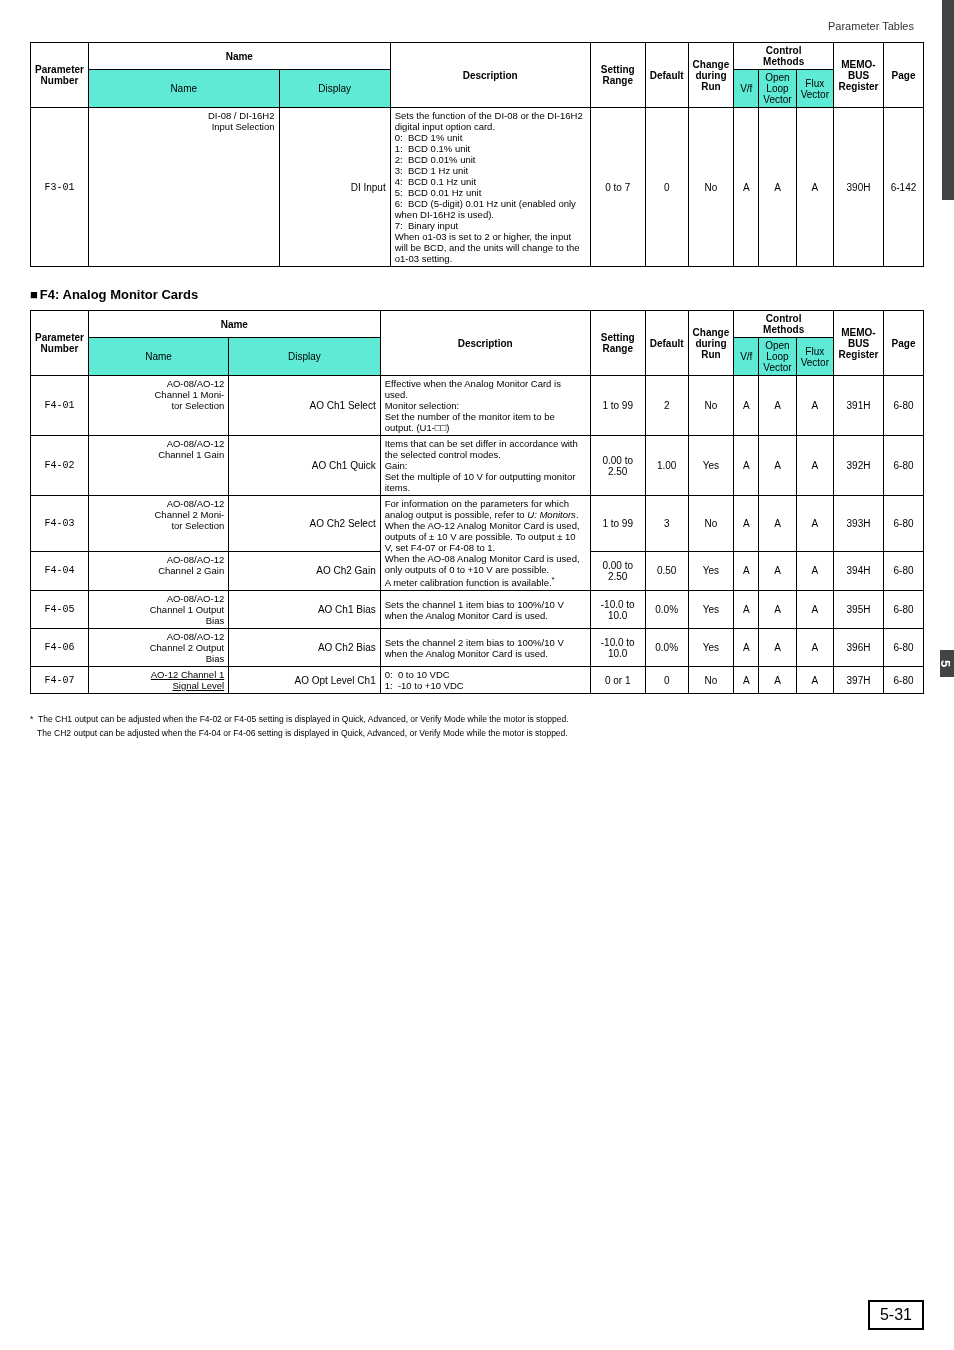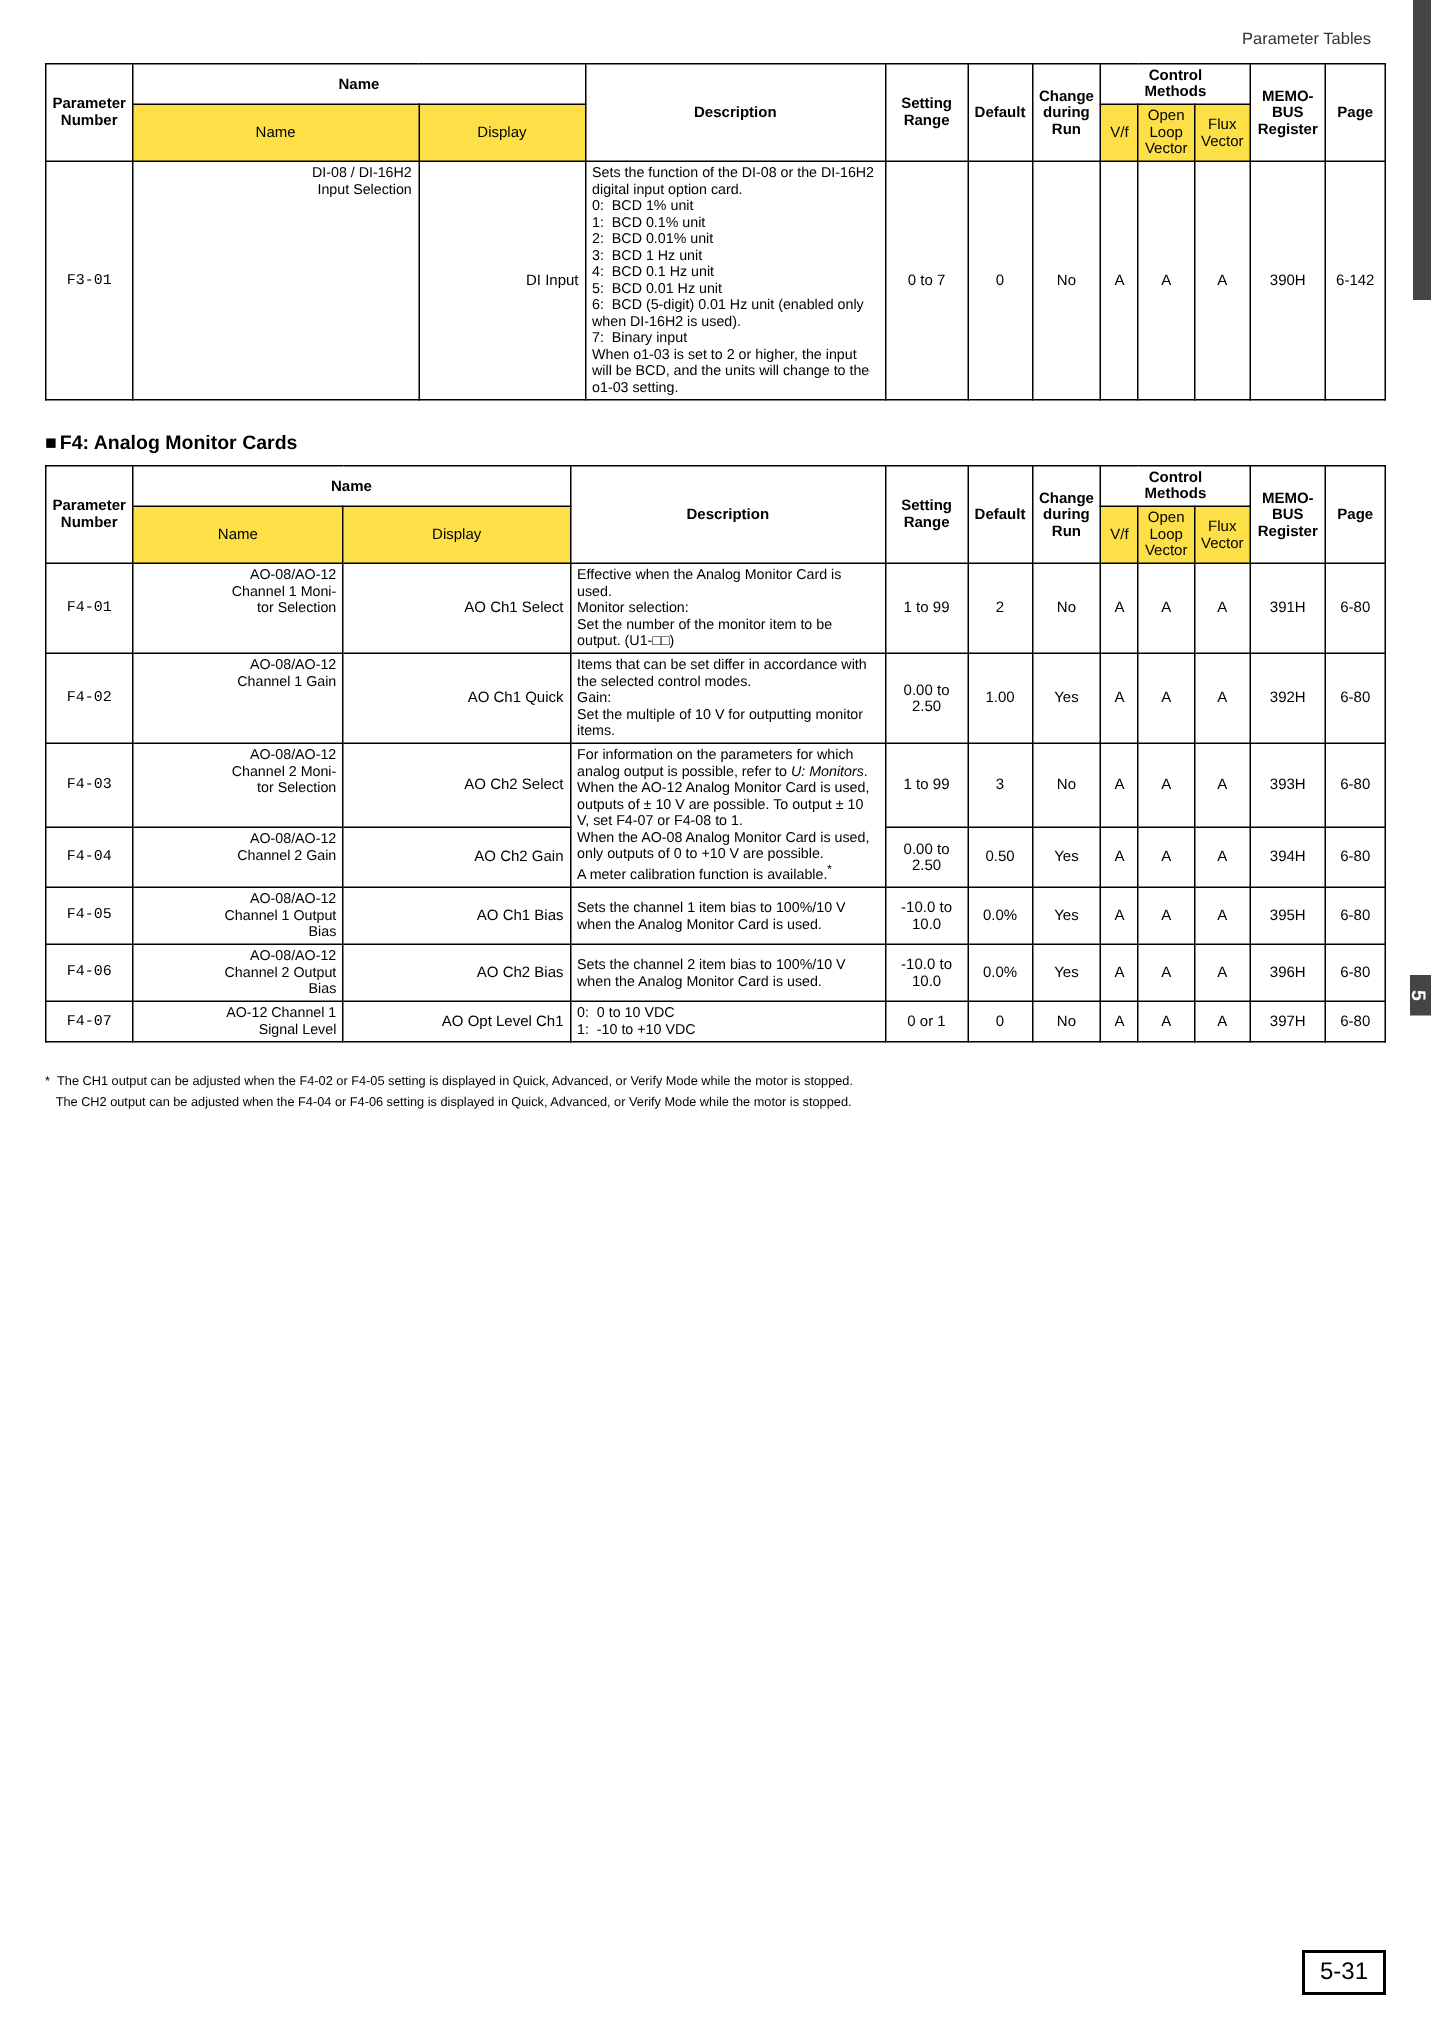--- a/index.html
+++ b/index.html
@@ -59,21 +59,21 @@
     }
     .param-num-cell {
       font-size: 10px;
       font-family: Liberation Mono, monospace;
     }
     .header-group th {
       background: #fff;
       font-weight: bold;
     }
     .sub-header th {
-      background: #fde047;
+      background: #5eead4;
       font-weight: normal;
       font-size: 10px;
     }
     .page-num-bottom {
       position: absolute;
       bottom: 20px;
       right: 30px;
       font-size: 16px;
       font-weight: normal;
       border: 2px solid #000;
@@ -307,21 +307,21 @@
         <td>Yes</td>
         <td>A</td>
         <td>A</td>
         <td>A</td>
         <td>396H</td>
         <td>6-80</td>
       </tr>
 
       <tr>
         <td class="param-num-cell">F4-07</td>
-        <td class="name-cell" style="vertical-align:top; font-size:9.5px;">
+        <td class="name-cell" style="vertical-align:top; font-size:9.5px;text-decoration:underline;">
           AO-12 Channel 1<br>Signal Level
         </td>
         <td class="name-cell">AO Opt Level Ch1</td>
         <td class="desc">
           0:&nbsp; 0 to 10 VDC<br>
           1:&nbsp; -10 to +10 VDC
         </td>
         <td>0 or 1</td>
         <td>0</td>
         <td>No</td>

